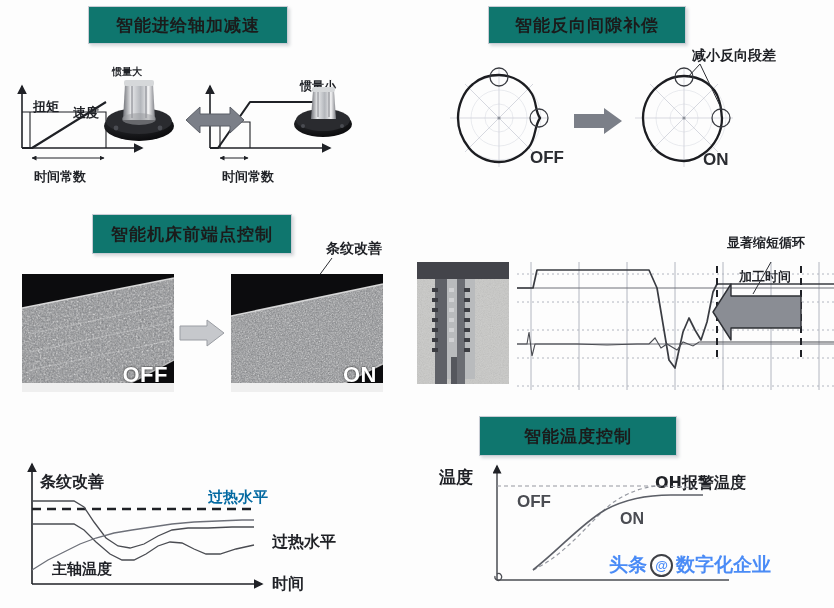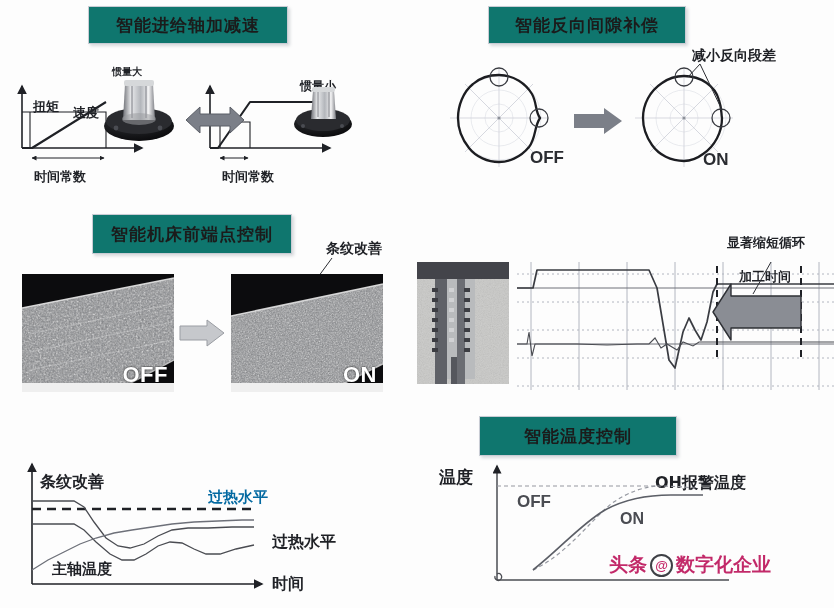--- a/index.html
+++ b/index.html
@@ -23,21 +23,21 @@
     white-space:nowrap;
   }
   .cn{font-family:"DejaVu Sans","Liberation Sans",sans-serif;}
   .lbl{position:absolute;white-space:nowrap;font-weight:bold;color:#24262b;}
   .lbl-cn{font-family:"DejaVu Sans",sans-serif;font-weight:bold;color:#1f2126;}
   .lbl-lat{font-family:"Liberation Sans",sans-serif;font-weight:bold;color:#2a2c31;}
   svg{display:block;overflow:visible;}
   .wm{
     position:absolute;
     display:flex;align-items:center;gap:3px;
-    color:#be185d;font-weight:bold;font-size:19px;
+    color:#3b82f6;font-weight:bold;font-size:19px;
     font-family:"DejaVu Sans",sans-serif;
     letter-spacing:0px;
     opacity:.92;
   }
   .wm .at{
     display:inline-flex;align-items:center;justify-content:center;
     width:19px;height:19px;border:2px solid #2e3036;border-radius:50%;
     font-size:13px;font-family:"Liberation Sans",sans-serif;line-height:1;
   }
   .photo{position:absolute;background:#101010;overflow:hidden;}

